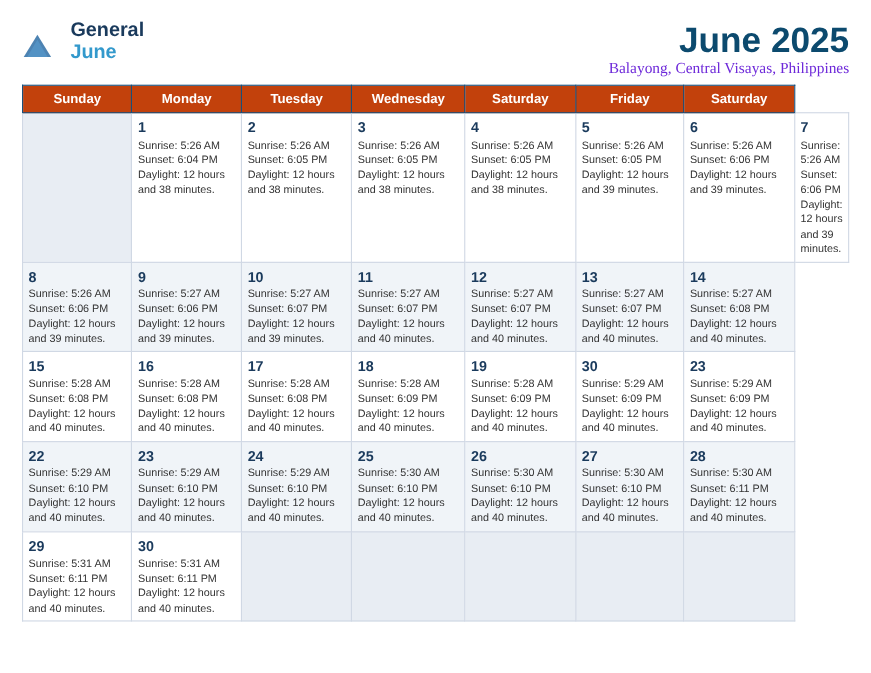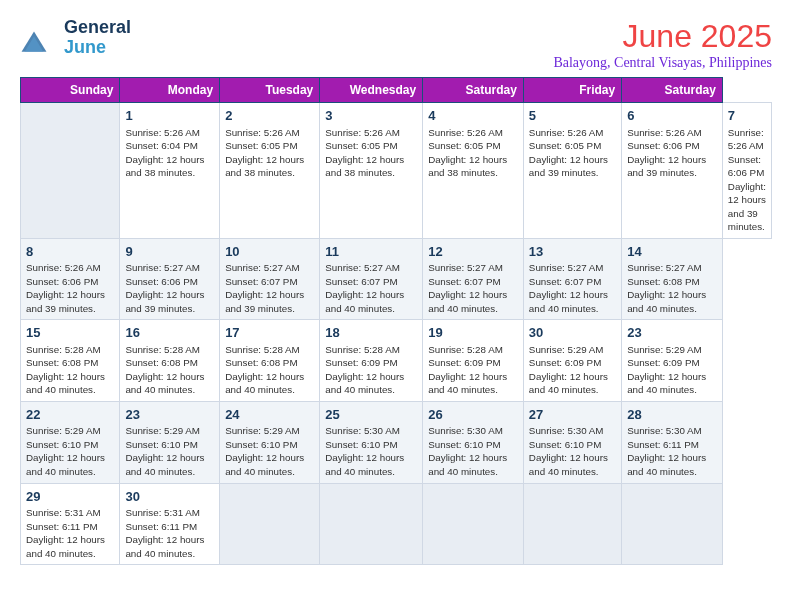--- a/index.html
+++ b/index.html
@@ -36,40 +36,40 @@
     }
     .logo-icon {
       width: 28px;
       height: 28px;
     }
     .title-block {
       text-align: right;
     }
     .main-title {
       font-size: 32px;
-      font-weight: normal;
-      color: #ef4444;
+      font-weight: bold;
+      color: #0c4a6e;
       text-align: right;
     }
     .subtitle {
       font-size: 14px;
       color: #6d28d9;
       font-family: Liberation Serif, serif;
     }
     table {
       width: 100%;
       border-collapse: collapse;
       font-size: 10.5px;
     }
     thead tr th {
-      background: #a21caf;
+      background: #c2410c;
       color: #fff;
       font-weight: bold;
       font-size: 12px;
-      text-align: right;
+      text-align: center;
       padding: 5px 6px;
       border: 1px solid #1a4f7a;
     }
     tbody tr td {
       vertical-align: top;
       padding: 4px 5px;
       border: 1px solid #d0d8e4;
       width: 14.28%;
       font-size: 10px;
       color: #222;

